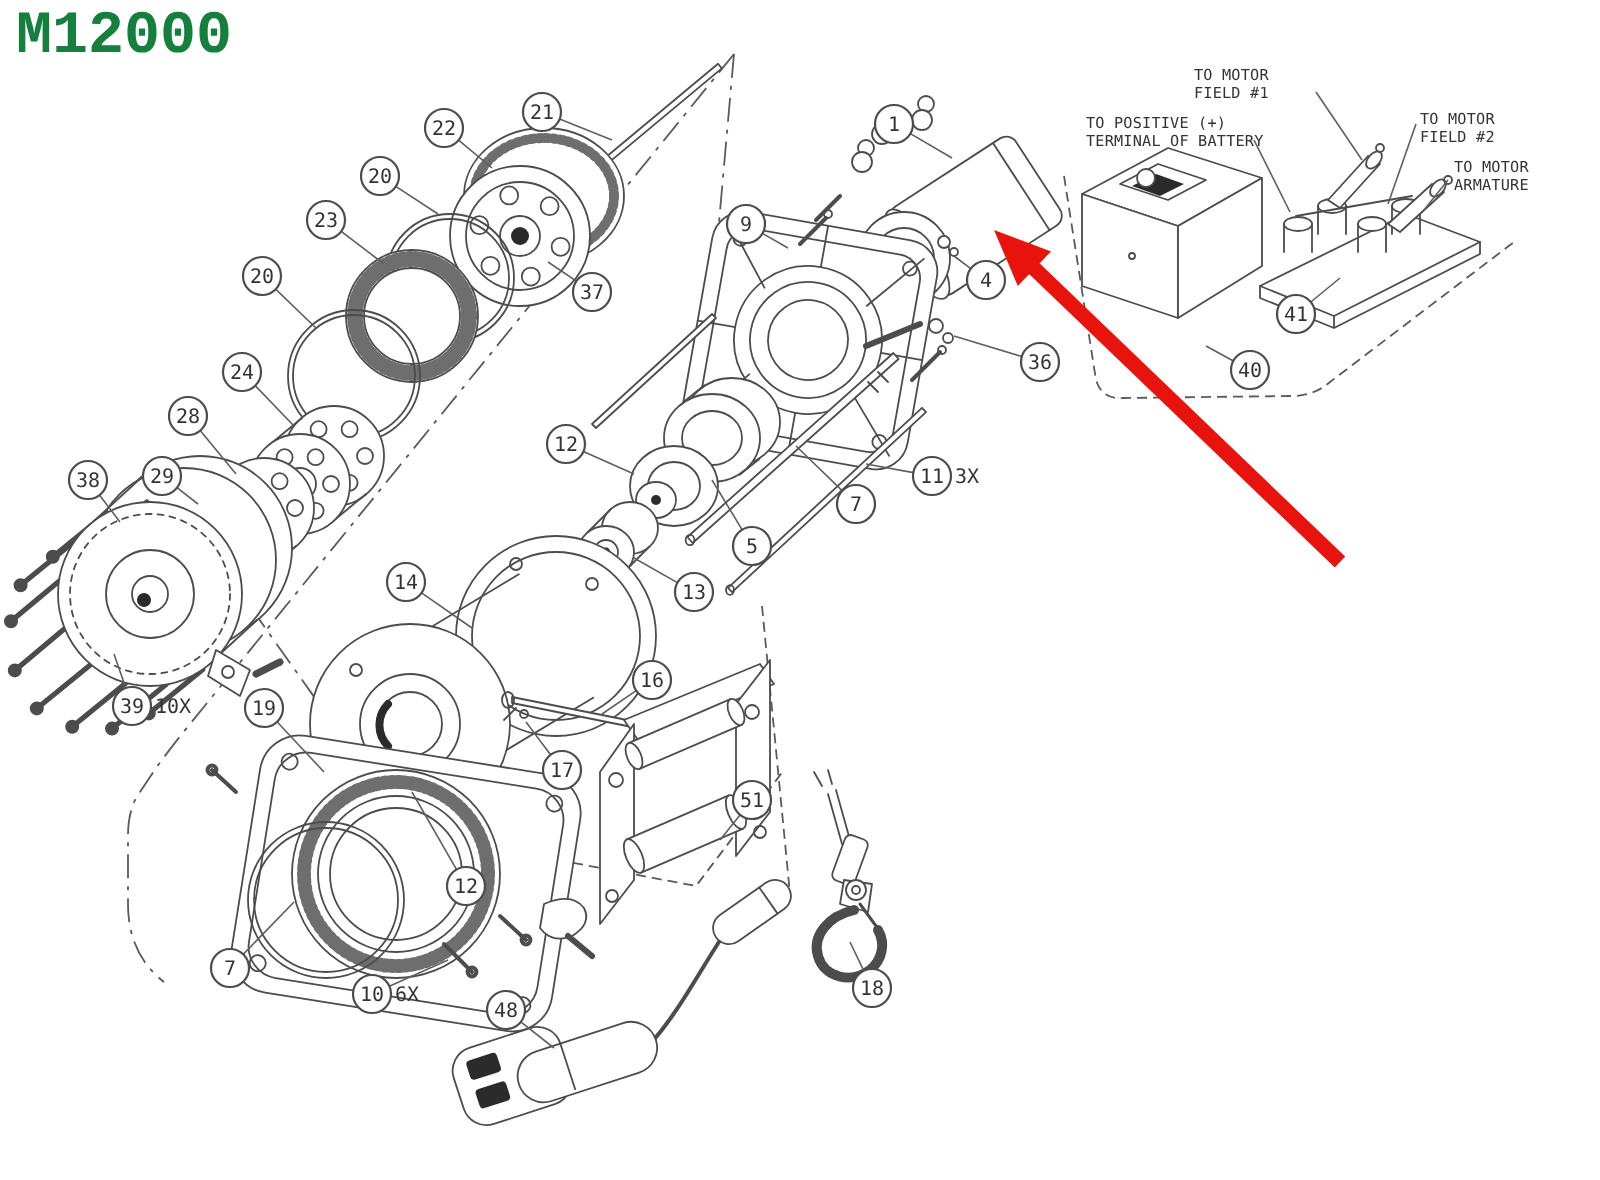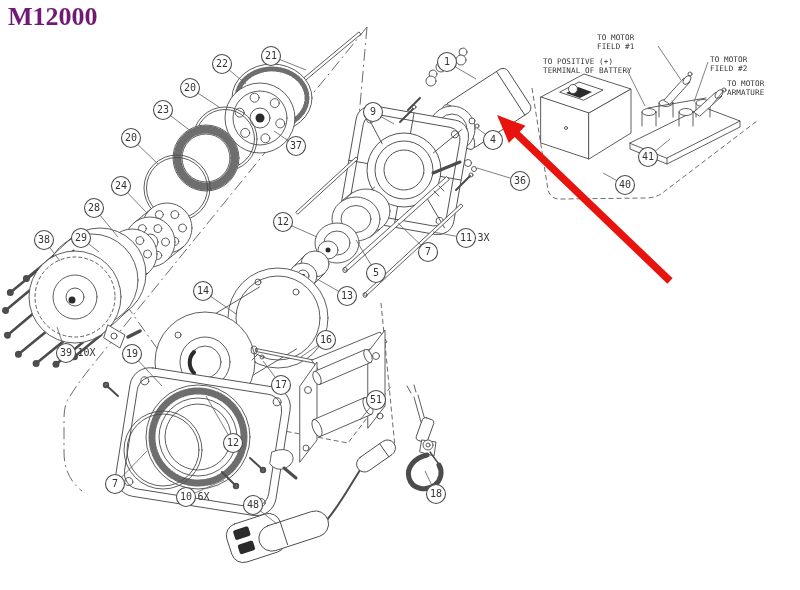--- a/index.html
+++ b/index.html
@@ -1,17 +1,17 @@
 <!DOCTYPE html>
 <html><head>
 <meta charset="utf-8">
 <style>
   html,body{margin:0;padding:0;background:#fff;width:800px;height:590px;overflow:hidden}
   .stage{position:relative;width:800px;height:590px;font-family:"DejaVu Sans Mono",monospace}
-  .title{position:absolute;left:8px;top:2px;font-family:Liberation Serif, serif;font-size:26px;font-weight:600;color:#701a75}
+  .title{position:absolute;left:8px;top:2px;font-family:Liberation Mono, monospace;font-size:30px;font-weight:600;color:#15803d}
   svg{position:absolute;left:0;top:0}
   .art{stroke:#4c4c4c;stroke-width:.9;fill:none;stroke-linecap:round;stroke-linejoin:round}
   .w{fill:#fff}
   .dk{fill:#2b2b2b;stroke:none}
   .teeth{stroke:#6e6e6e;fill:none}
   .ph{stroke:#5a5a5a;stroke-width:.9;fill:none}
   .leader{stroke:#5f5f5f;stroke-width:.8;fill:none}
   .cobubble{fill:#fff;stroke:#4c4c4c;stroke-width:1.1}
   .cotext{font:10px "DejaVu Sans Mono",monospace;fill:#333}
   .wlabel{font:7.6px "DejaVu Sans Mono",monospace;fill:#333;letter-spacing:.1px}

